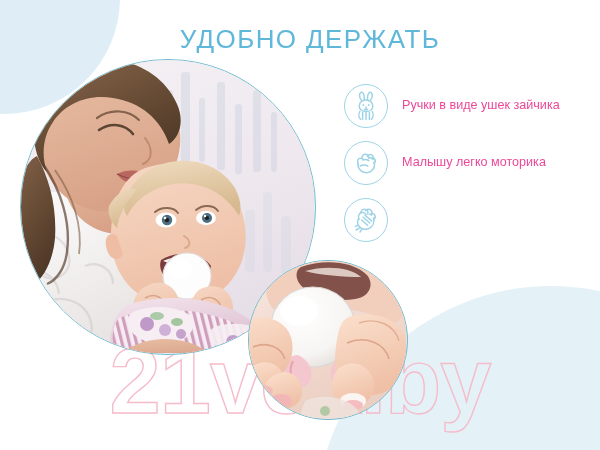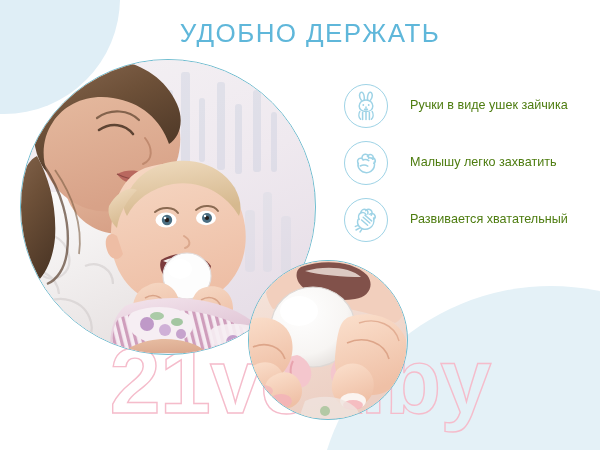--- a/index.html
+++ b/index.html
@@ -81,21 +81,21 @@
     overflow: hidden;
     box-sizing: border-box;
     background: #f7dfd9;
   }
   .photo-main svg, .photo-small svg { display: block; }
 
   
   .title {
     position: absolute;
     left: 150px;
-    top: 18px;
+    top: 24px;
     width: 320px;
     text-align: center;
     font-size: 26px;
     font-weight: normal;
     letter-spacing: 1.4px;
     color: #5fb7da;
     white-space: nowrap;
   }
 
   
@@ -121,22 +121,21 @@
     box-sizing: border-box;
     display: flex;
     align-items: center;
     justify-content: center;
     margin-right: 14px;
   }
   .feat-icon svg { display: block; }
   .feat-text {
     font-size: 12.6px;
     line-height: 1.38;
-    color: #4d7c0f;
-    margin-left: 8px;
+    color: #ec4899;
   }
 </style>
 </head>
 <body>
 
 <div class="canvas">
 
   <div class="blob-tl"></div>
   <div class="blob-br"></div>
 
@@ -377,39 +376,38 @@
           <path d="M10 8.6 C 10.2 6.5 11.8 5 13.7 5.2 C 15.5 5.4 16.7 7 16.6 9"></path>
           <path d="M15.4 7.4 C 16.2 5.7 18.1 5 19.7 5.9 C 21.2 6.7 21.7 8.7 20.8 10.3"></path>
           <path d="M19.4 9.4 C 20.6 8.6 22.2 9 22.9 10.4 C 23.6 11.8 23.1 13.5 21.8 14.3"></path>
           <path d="M22.3 13.1 C 23 16.8 21.7 20.4 18.8 22.3 C 15.4 24.5 11 23.9 8.3 21 C 6.4 19 5.6 16.5 6.1 14.3"></path>
           <path d="M11 10.8 C 13 10.2 15.3 10.4 16.8 11.6"></path>
           <path d="M16.6 9 C 18.2 8.6 19.8 8.9 20.9 10.1"></path>
           <path d="M8.2 17 C 10.6 15.8 13.6 15.8 15.8 17.1"></path>
         </svg>
       </div>
       <div class="feat-text">
-        <div>Малышу легко захватить</div>
+        <div>Малышу легко моторика</div>
       </div>
     </div>
 
     <div class="feature">
       <div class="feat-icon">
         <svg width="28" height="28" viewBox="0 0 28 28" fill="none" stroke="#9ed3e6" stroke-width="1.5" stroke-linecap="round" stroke-linejoin="round" aria-hidden="true">
           <path d="M7.2 13.4 C 6 11 6.6 8.2 8.6 7 C 10.5 5.9 12.9 6.6 14 8.6"></path>
           <path d="M8.8 6.2 C 9.4 4.1 11.4 2.9 13.3 3.4 C 15.2 3.9 16.3 5.9 15.8 8"></path>
           <path d="M13.6 4.6 C 14.9 3 17.2 2.8 18.8 4.1 C 20.3 5.3 20.5 7.6 19.2 9.2"></path>
           <path d="M17.8 8.2 C 19.2 7 21.2 7.2 22.4 8.6 C 23.5 10 23.3 12 21.9 13.2"></path>
           <path d="M21.6 12 C 22.6 16 21 20.2 17.6 22.2 C 14 24.3 9.4 23.4 7 20.2 C 5.4 18 5.2 15.4 6.2 13.2"></path>
           <path d="M11.2 11.3 L 17.8 17"></path>
           <path d="M13 9.2 L 19.6 14.9"></path>
           <path d="M9.6 14 L 15.6 19.2"></path>
           <path d="M3.4 20.4 L 6.2 19.4"></path>
           <path d="M4 24 L 7.4 22.2"></path>
           <path d="M8 26 L 9.8 23.4"></path>
         </svg>
       </div>
       <div class="feat-text">
-        <div>Развивается хватательный</div>
       </div>
     </div>
 
   </div>
 </div>
 
 </body></html>

